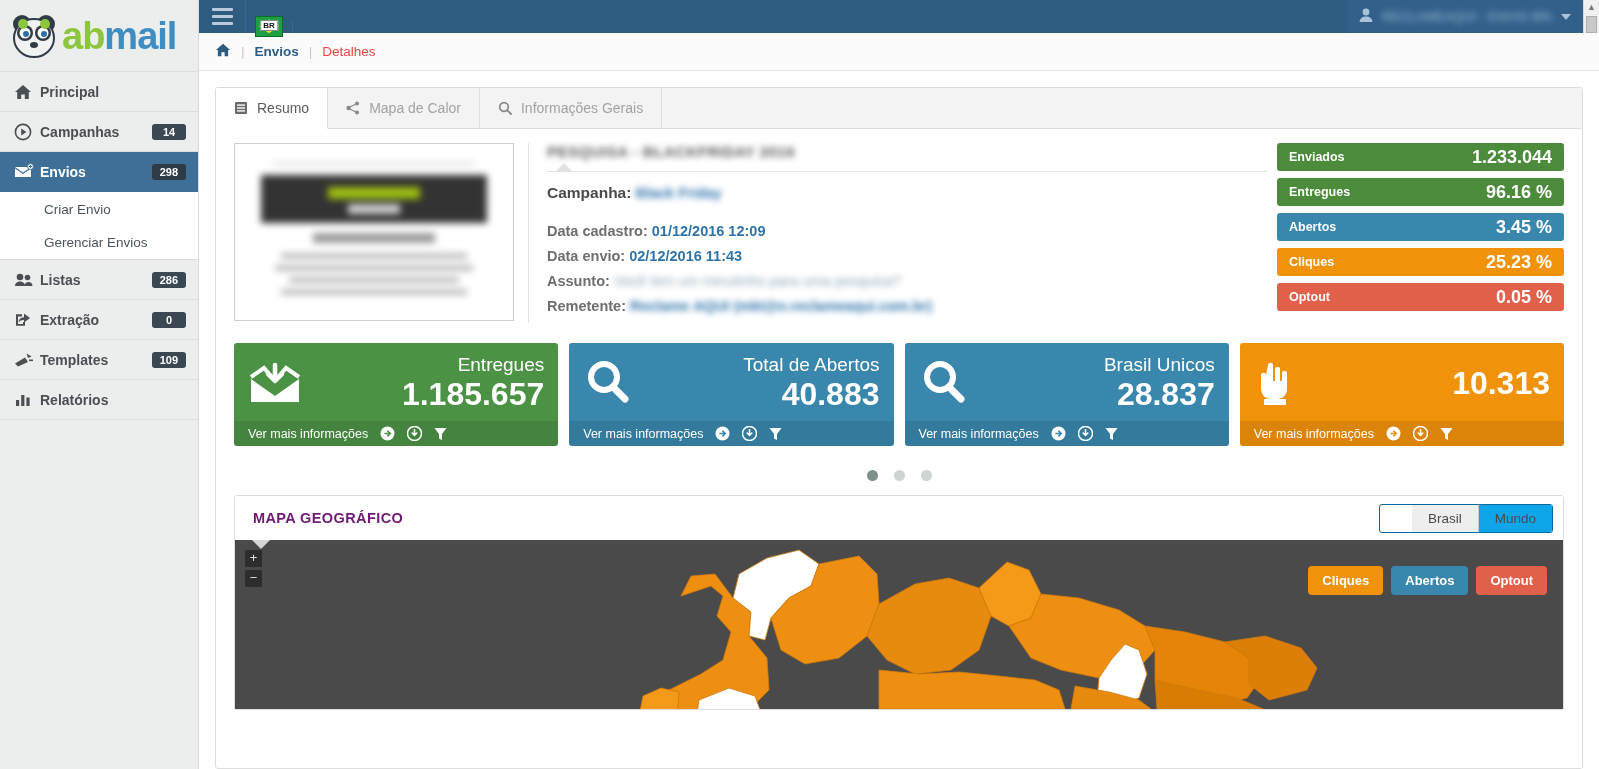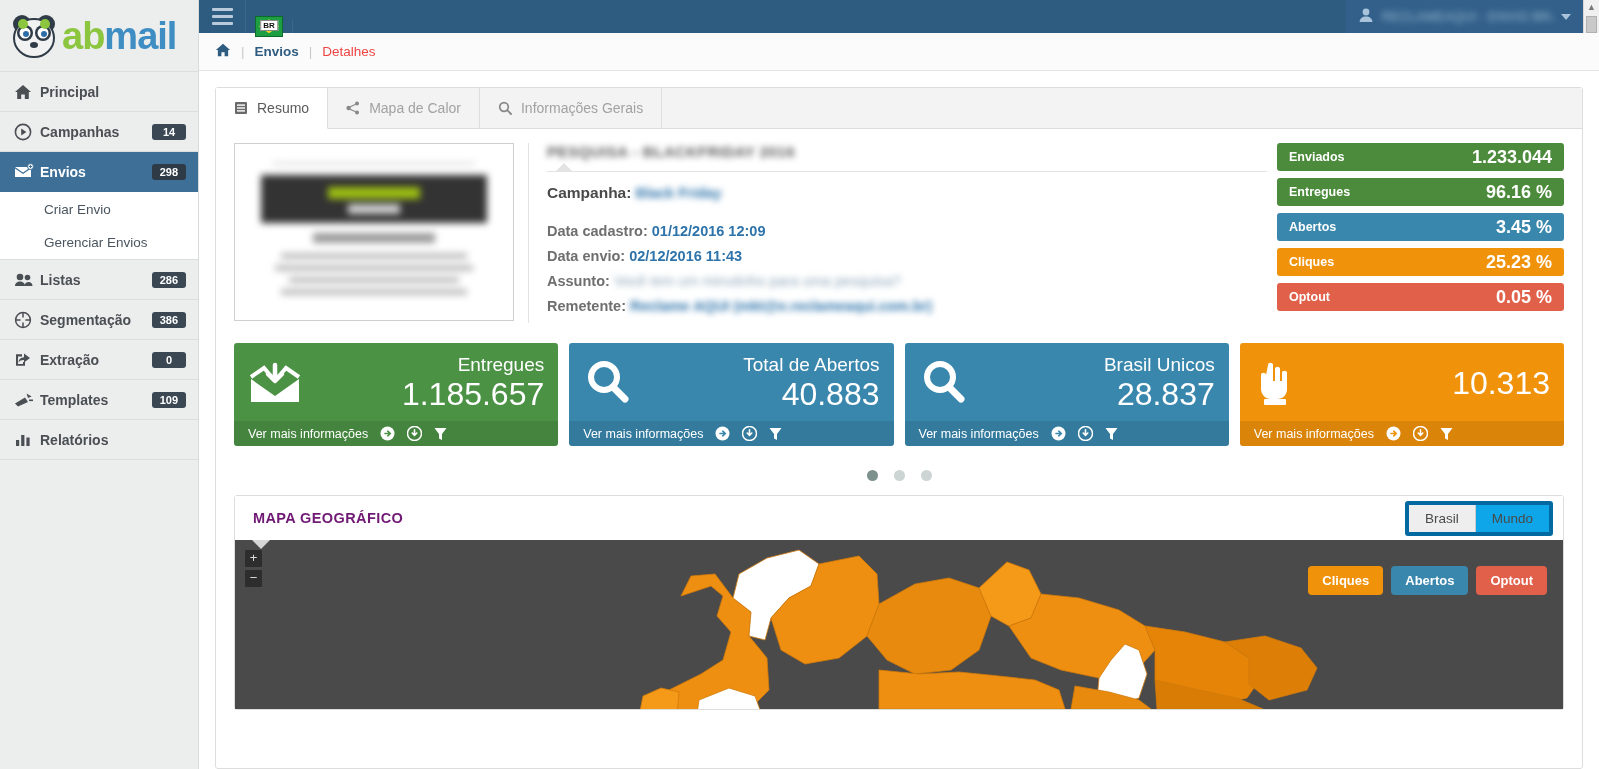--- a/index.html
+++ b/index.html
@@ -208,41 +208,41 @@
   .statbar .sb-label { font-size: 12.5px; font-weight: bold; }
   .statbar .sb-value { font-size: 18px; font-weight: bold; }
 
   
   .cards { display: flex; gap: 11px; margin-top: 20px; }
   .card { flex: 1 1 0; border-radius: 3px; overflow: hidden; color: #fff; position: relative; }
   .card-top { display: flex; align-items: center; padding: 10px 14px 8px 14px; height: 78px; }
   .card-ico { font-size: 46px; line-height: 46px; flex: 0 0 auto; display:flex; align-items:center;}
   .card-txt { flex: 1 1 auto; text-align: right; }
   .card-title { font-size: 19px; font-weight: 400; line-height: 22px; }
-  .card-num { font-size: 32px; font-weight: 400; line-height: 36px; }
+  .card-num { font-size: 32px; font-weight: 700; line-height: 36px; }
   .card-foot {
     display: flex; align-items: center; gap: 12px;
     padding: 5px 14px; font-size: 12.5px;
     background: rgba(0,0,0,0.09); cursor: pointer;
   }
   .card-foot .fico { font-size: 14px; display:flex; align-items:center; }
 
   
   .dots { display: flex; justify-content: center; gap: 16px; margin-top: 24px; }
   .dot { width: 11px; height: 11px; border-radius: 50%; background: #ccd5d3; }
   .dot.active { background: #7d918c; }
 
   
   .mappanel { margin-top: 14px; border: 1px solid #dddddd; border-radius: 3px; }
   .map-head {
     height: 44px; display: flex; align-items: center; justify-content: space-between;
     padding: 0 10px 0 18px; position: relative; background: #fff;
   }
   .map-title { font-size: 14.5px; font-weight: bold; color: #701a75; letter-spacing: .4px; }
-  .seg { display: flex; border: 4px solid #0369a1; border-radius: 3px; overflow: hidden; }
+  .seg { display: flex; border: 1px solid #0369a1; border-radius: 3px; overflow: hidden; padding-left: 32px; }
   .seg-btn {
     padding: 6px 16px; font-size: 13.5px; color: #4a4a4a;
     background: #eeeeee; cursor: pointer; border-right: 1px solid #cccccc;
   }
   .seg-btn:last-child { border-right: none; background: #0ea5e9; }
   .map-canvas {
     height: 169px; background: #4a4a4a; position: relative; overflow: hidden;
   }
   .map-canvas:before {
     content:""; position:absolute; left: 16px; top: -1px;
@@ -337,30 +337,20 @@
           <circle cx="6" cy="6" r="3.3" fill="currentColor"></circle>
           <circle cx="13.5" cy="6.5" r="2.8" fill="currentColor"></circle>
           <path d="M1 15c0-3 2.4-4.6 5-4.6s5 1.6 5 4.6z" fill="currentColor"></path>
           <path d="M10.5 15c.2-2.6 1.9-4 4-4 2.2 0 4 1.4 4 4z" fill="currentColor"></path>
         </svg>
     </span>
     <span class="nav-label">Listas</span>
     <span class="badge">286</span>
   </div>
 
-  <div class="nav-item">
-    <span class="nav-ico">
-      <svg width="18" height="18" viewBox="0 0 18 18">
-          <circle cx="9" cy="9" r="7.4" fill="none" stroke="currentColor" stroke-width="1.5"></circle>
-          <path d="M9 1.6v5M9 11.4v5M1.6 9h5M11.4 9h5" stroke="currentColor" stroke-width="1.5"></path>
-        </svg>
-    </span>
-    <span class="nav-label">Segmentação</span>
-    <span class="badge">386</span>
-  </div>
 
   <div class="nav-item">
     <span class="nav-ico">
       <svg width="18" height="18" viewBox="0 0 18 18">
           <path d="M2 5.5h6V3.2L2 3.2v11.6h9V11h-2v1.9H4V5.5z" fill="currentColor"></path>
           <path d="M10 2.5 16 7l-6 4.5V9c-3 0-4.4.8-5.5 2.6.2-3.6 2-5.2 5.5-5.4z" fill="currentColor"></path>
         </svg>
     </span>
     <span class="nav-label">Extração</span>
     <span class="badge">0</span>

